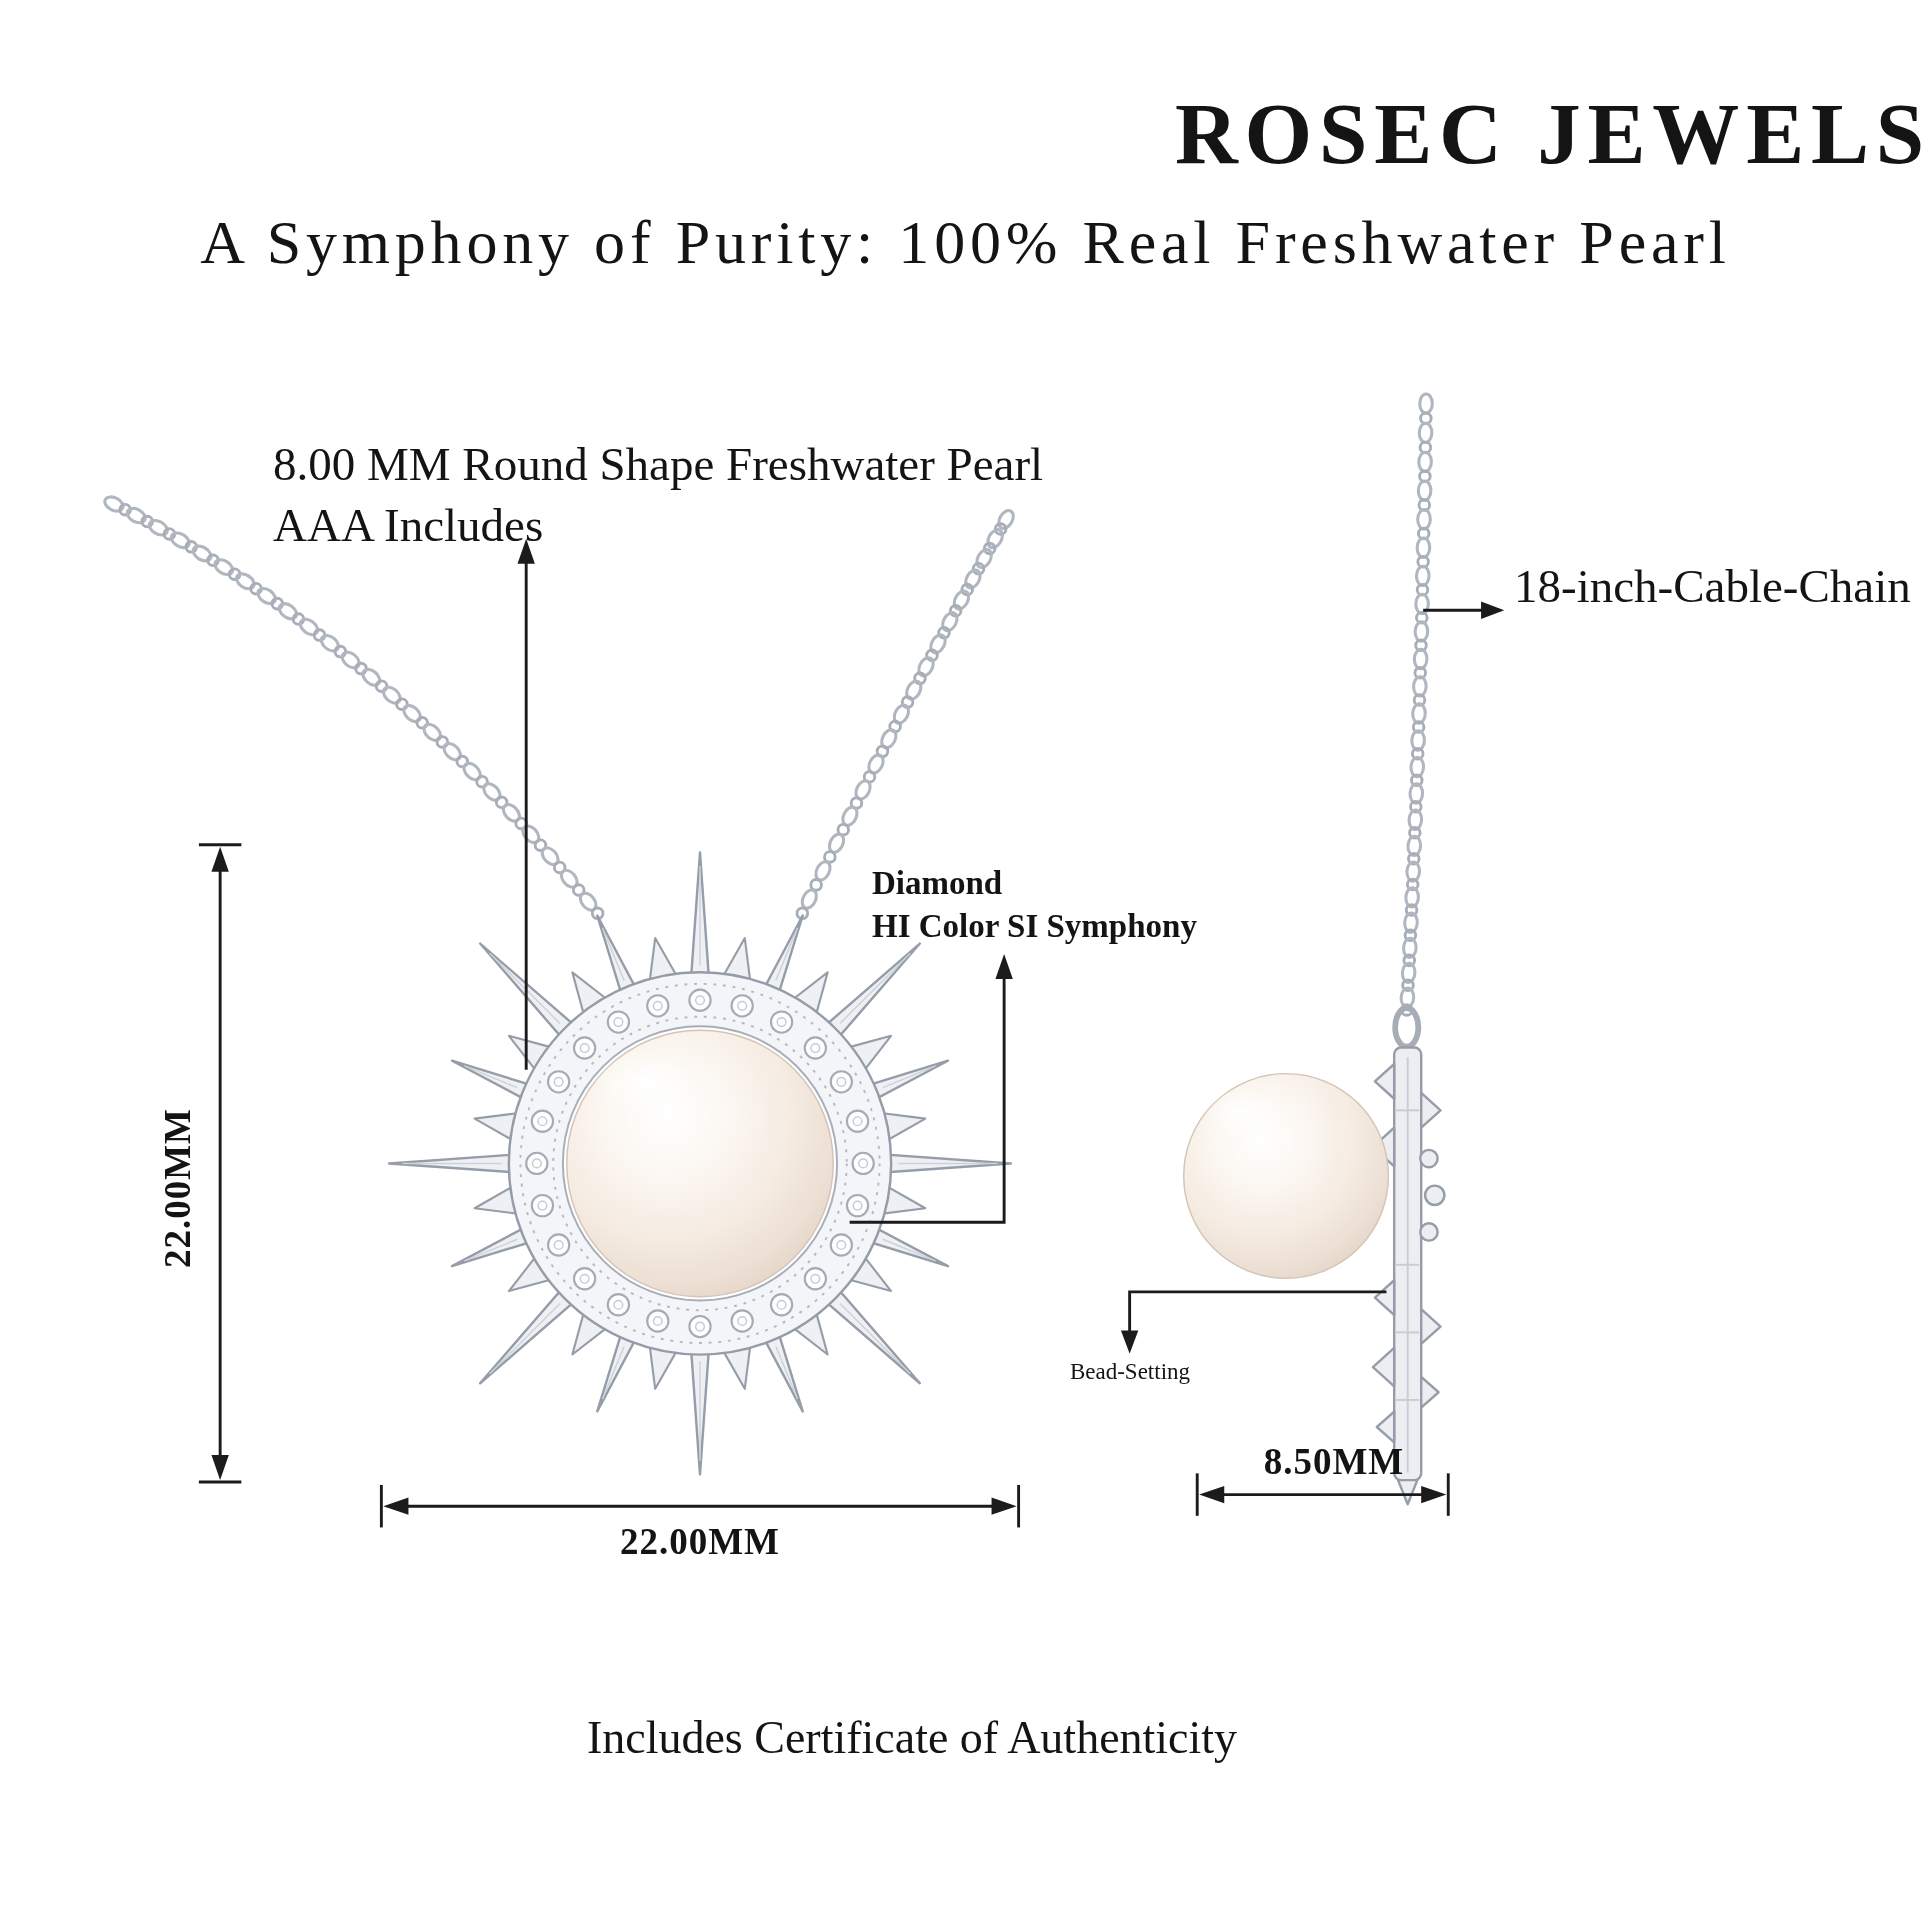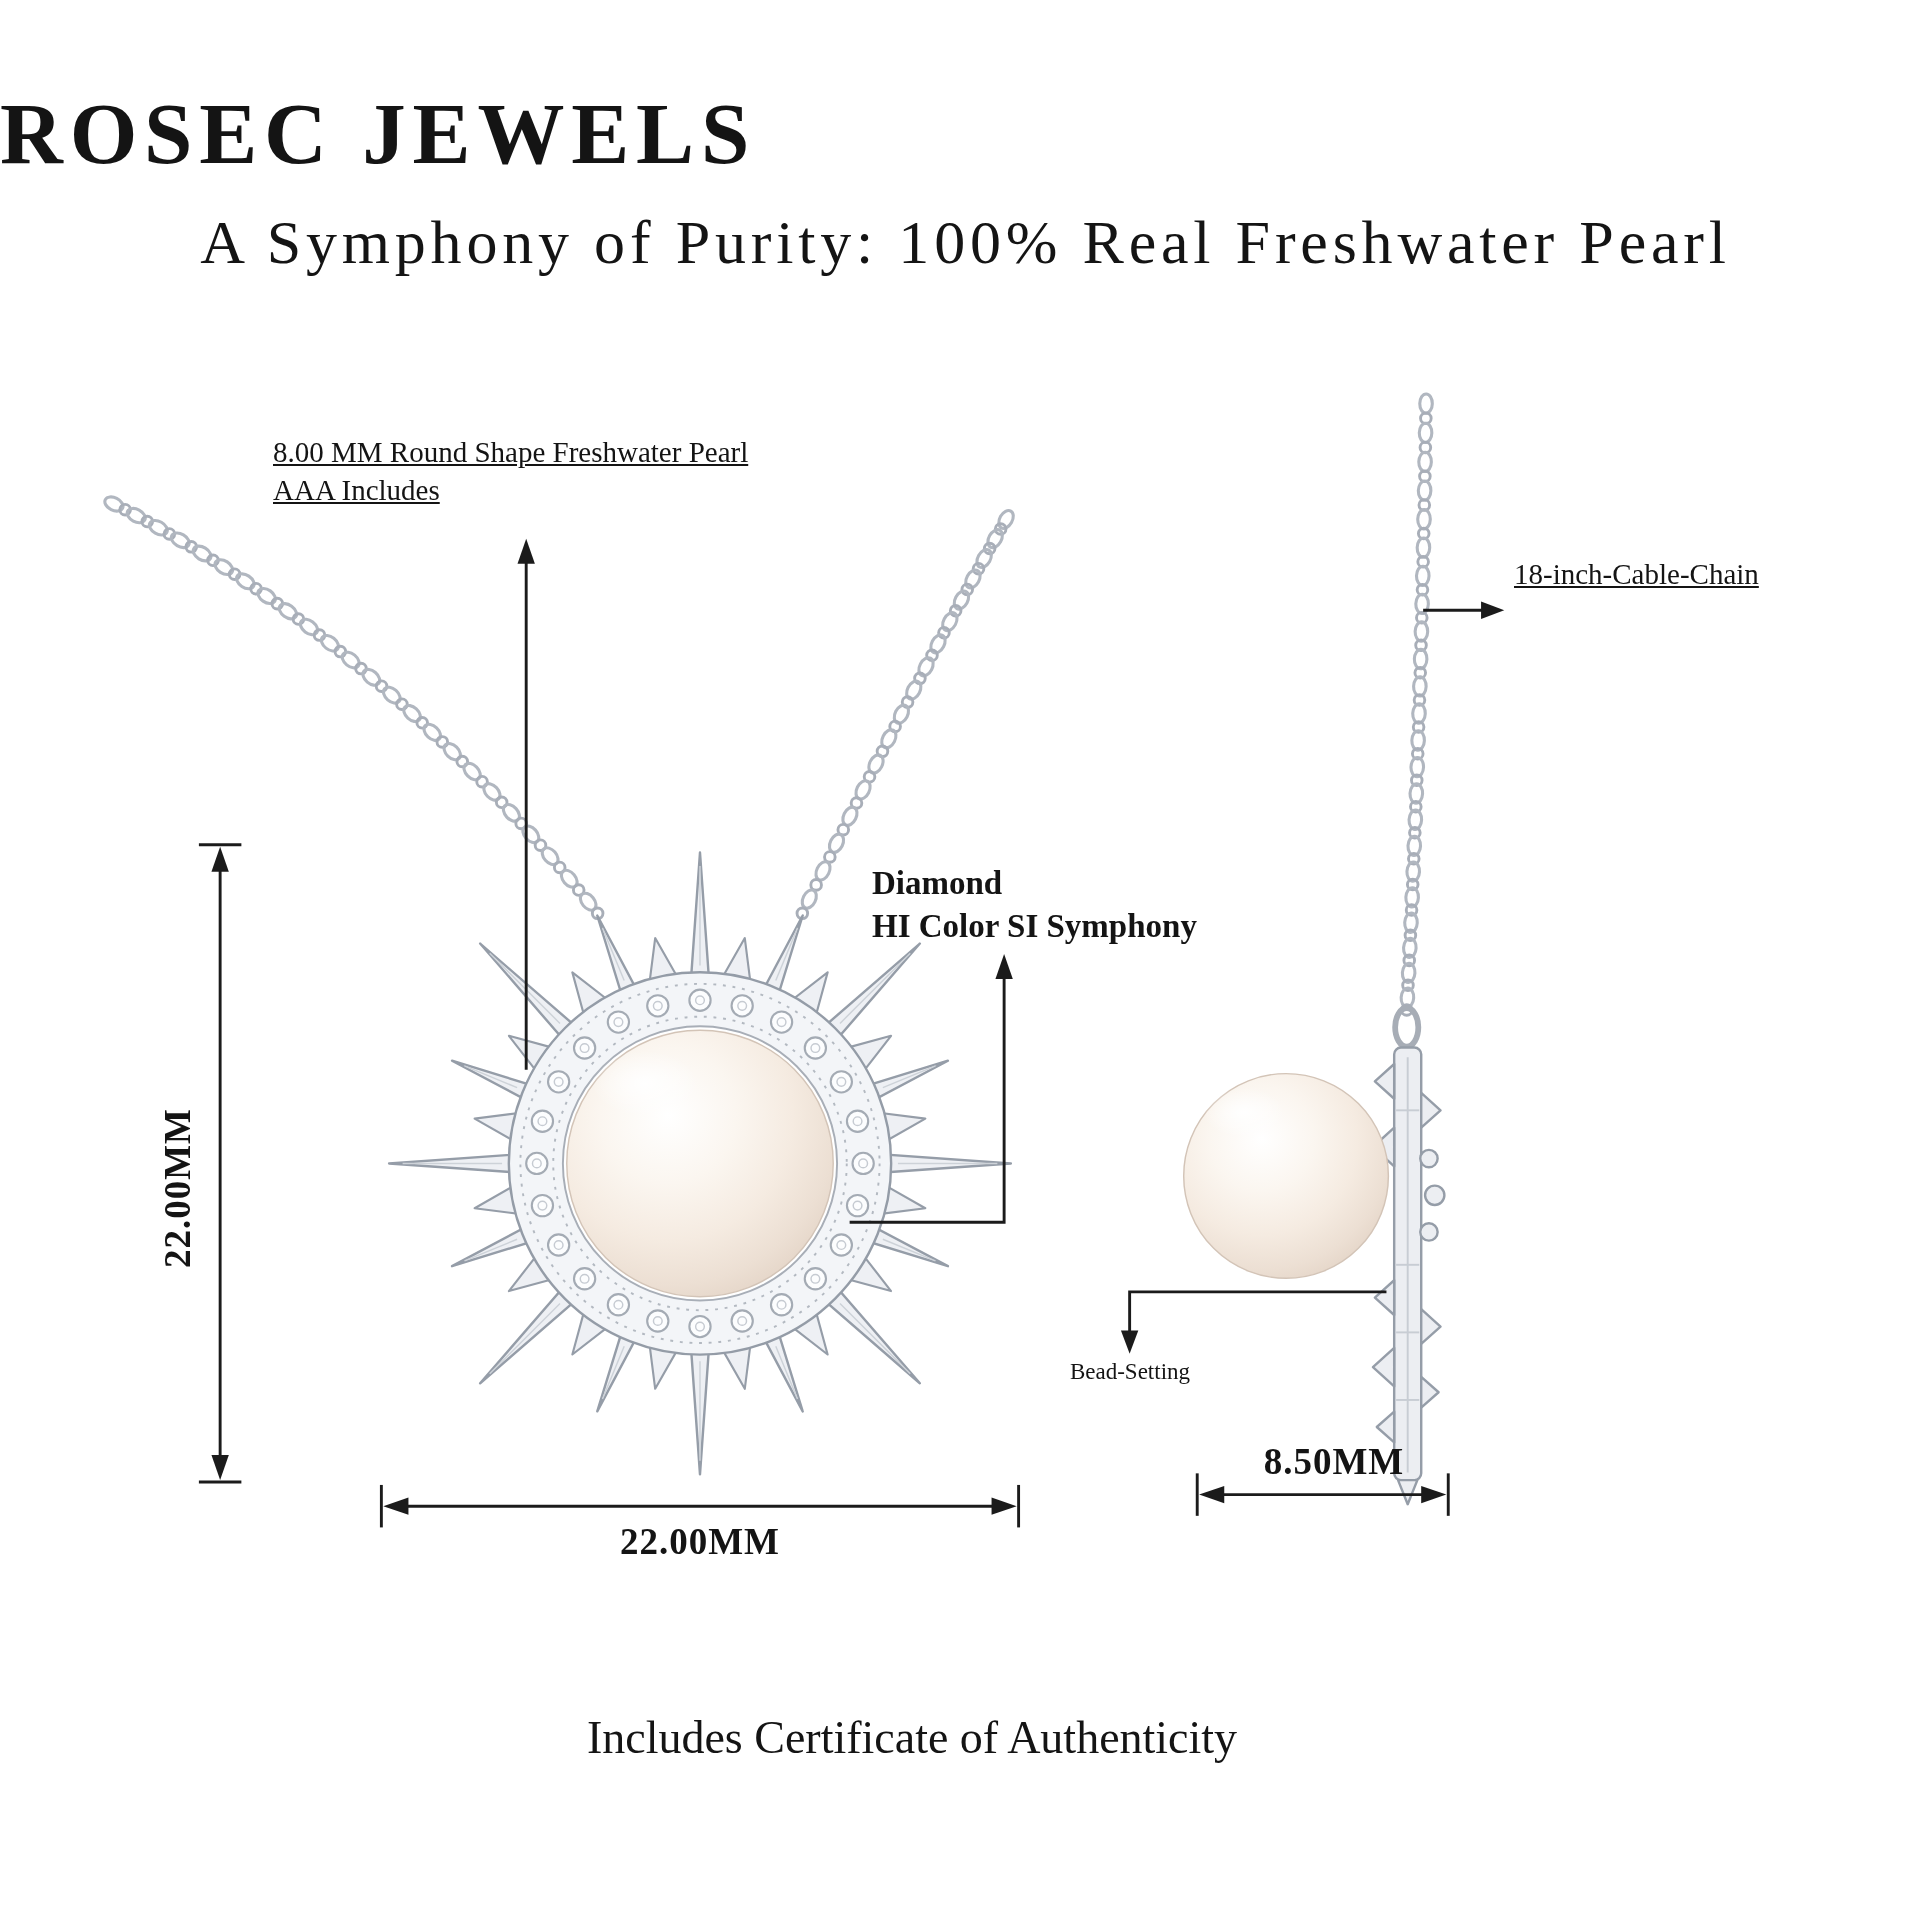--- a/index.html
+++ b/index.html
@@ -1,29 +1,29 @@
 <!DOCTYPE html>
 <html><head>
 <meta charset="utf-8">
 <style>
   html,body{margin:0;padding:0;background:#ffffff;}
   .canvas{
     position:relative;width:1931px;height:1931px;background:#ffffff;overflow:hidden;
     font-family:"Liberation Serif","DejaVu Serif",serif;color:#141414;
   }
   .brand{
-    position:absolute;left:0;right:0;top:83px;text-align:left;
+    position:absolute;left:0;right:0;top:83px;text-align:right;
     font-size:87px;font-weight:700;letter-spacing:6.8px;white-space:nowrap;
   }
   .tagline{
     position:absolute;left:0;right:0;top:207px;text-align:center;
     font-size:62px;font-weight:400;letter-spacing:4.8px;white-space:nowrap;
   }
   .annot{position:absolute;white-space:nowrap;}
-  .annot-35{font-size:29px;line-height:1.3;text-decoration:underline;}
+  .annot-35{font-size:47px;line-height:1.3;}
   .annot-34{font-size:33px;line-height:1.3;font-weight:bold;}
   .dim-label{position:absolute;font-size:37px;font-weight:600;letter-spacing:1px;white-space:nowrap;}
   .footer-note{
     position:absolute;left:912px;top:1711px;transform:translateX(-50%);
     font-size:46px;font-weight:400;white-space:nowrap;
   }
   svg{position:absolute;left:0;top:0;}
 </style>
 </head>
 <body>

